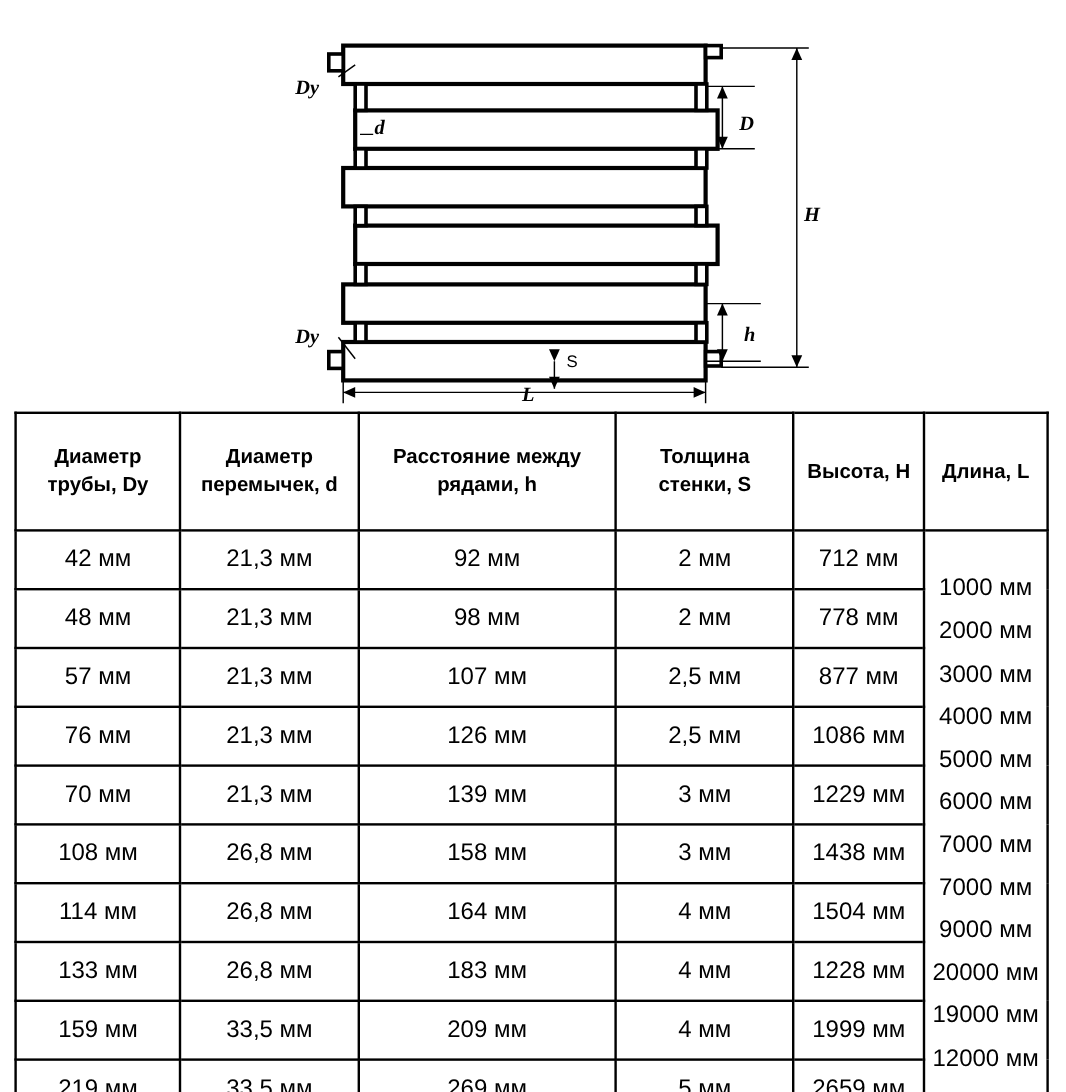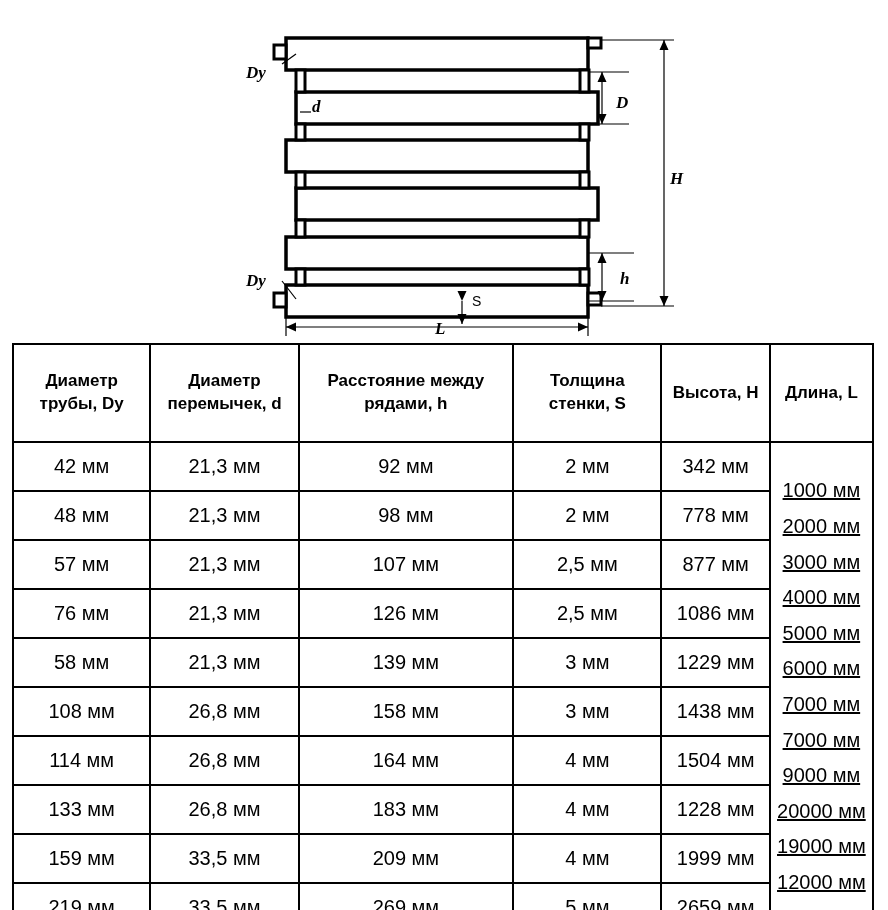--- a/index.html
+++ b/index.html
@@ -67,21 +67,21 @@
   .col-h    { width: 214px; }
   .col-s    { width: 148px; }
   .col-H    { width: 108px; }
   .col-L    { width: 103px; }
 
   .len-cell {
     line-height: 1.78;
     font-size: 16.5px;
     padding: 2px 0;
   }
-  .len-cell div { white-space: nowrap; text-decoration: underline; }
+  .len-cell div { white-space: nowrap; }
 
   .dim-label {
     font-family: "Liberation Serif", serif;
     font-style: italic;
     font-weight: bold;
     font-size: 17px;
   }
   .dim-label-plain {
     font-family: "Liberation Sans", sans-serif;
     font-size: 14px;
@@ -209,21 +209,21 @@
           <div>Длина, L</div>
         </th>
       </tr>
     </thead>
     <tbody>
       <tr>
         <td>42 мм</td>
         <td>21,3 мм</td>
         <td>92 мм</td>
         <td>2 мм</td>
-        <td>342 мм</td>
+        <td>712 мм</td>
         <td class="len-cell" rowspan="10">
           <div>1000 мм</div>
           <div>2000 мм</div>
           <div>3000 мм</div>
           <div>4000 мм</div>
           <div>5000 мм</div>
           <div>6000 мм</div>
           <div>7000 мм</div>
           <div>7000 мм</div>
           <div>9000 мм</div>
@@ -247,21 +247,21 @@
         <td>877 мм</td>
       </tr>
       <tr>
         <td>76 мм</td>
         <td>21,3 мм</td>
         <td>126 мм</td>
         <td>2,5 мм</td>
         <td>1086 мм</td>
       </tr>
       <tr>
-        <td>58 мм</td>
+        <td>70 мм</td>
         <td>21,3 мм</td>
         <td>139 мм</td>
         <td>3 мм</td>
         <td>1229 мм</td>
       </tr>
       <tr>
         <td>108 мм</td>
         <td>26,8 мм</td>
         <td>158 мм</td>
         <td>3 мм</td>

